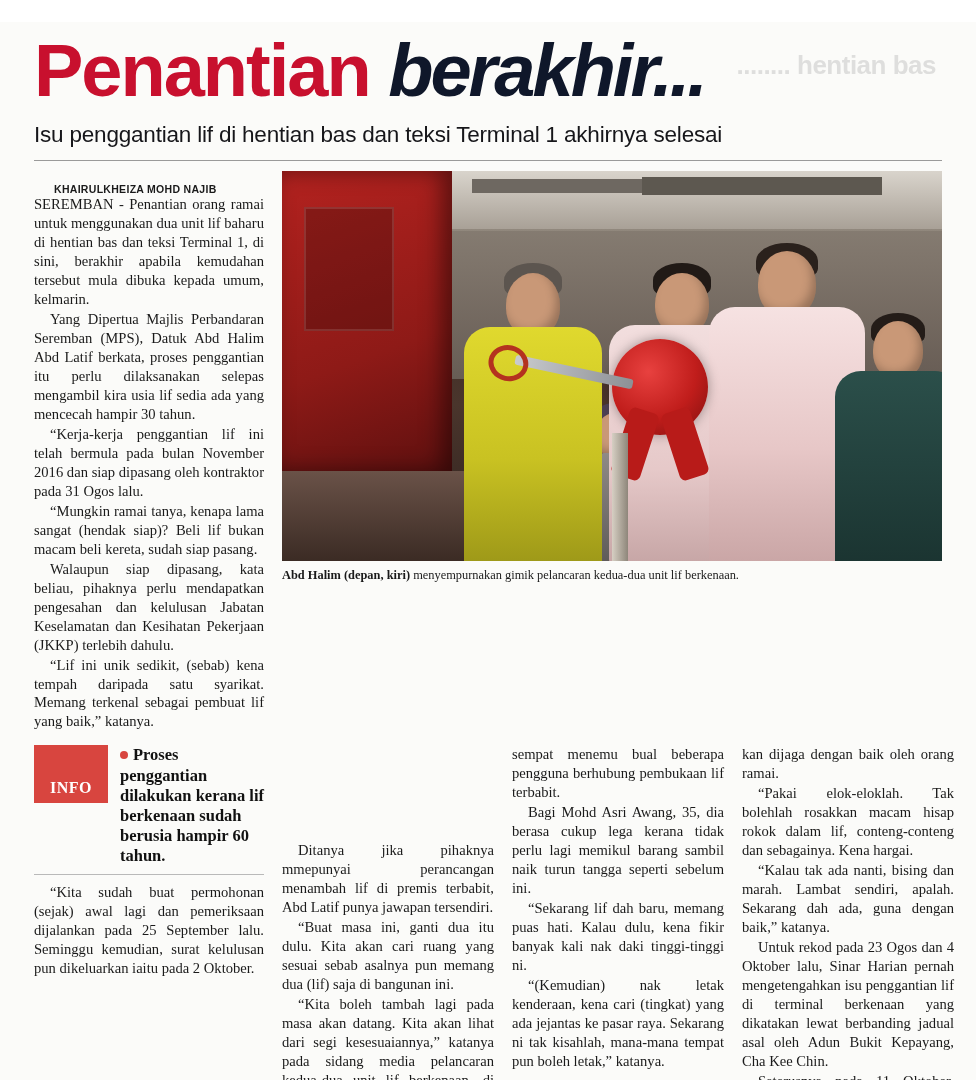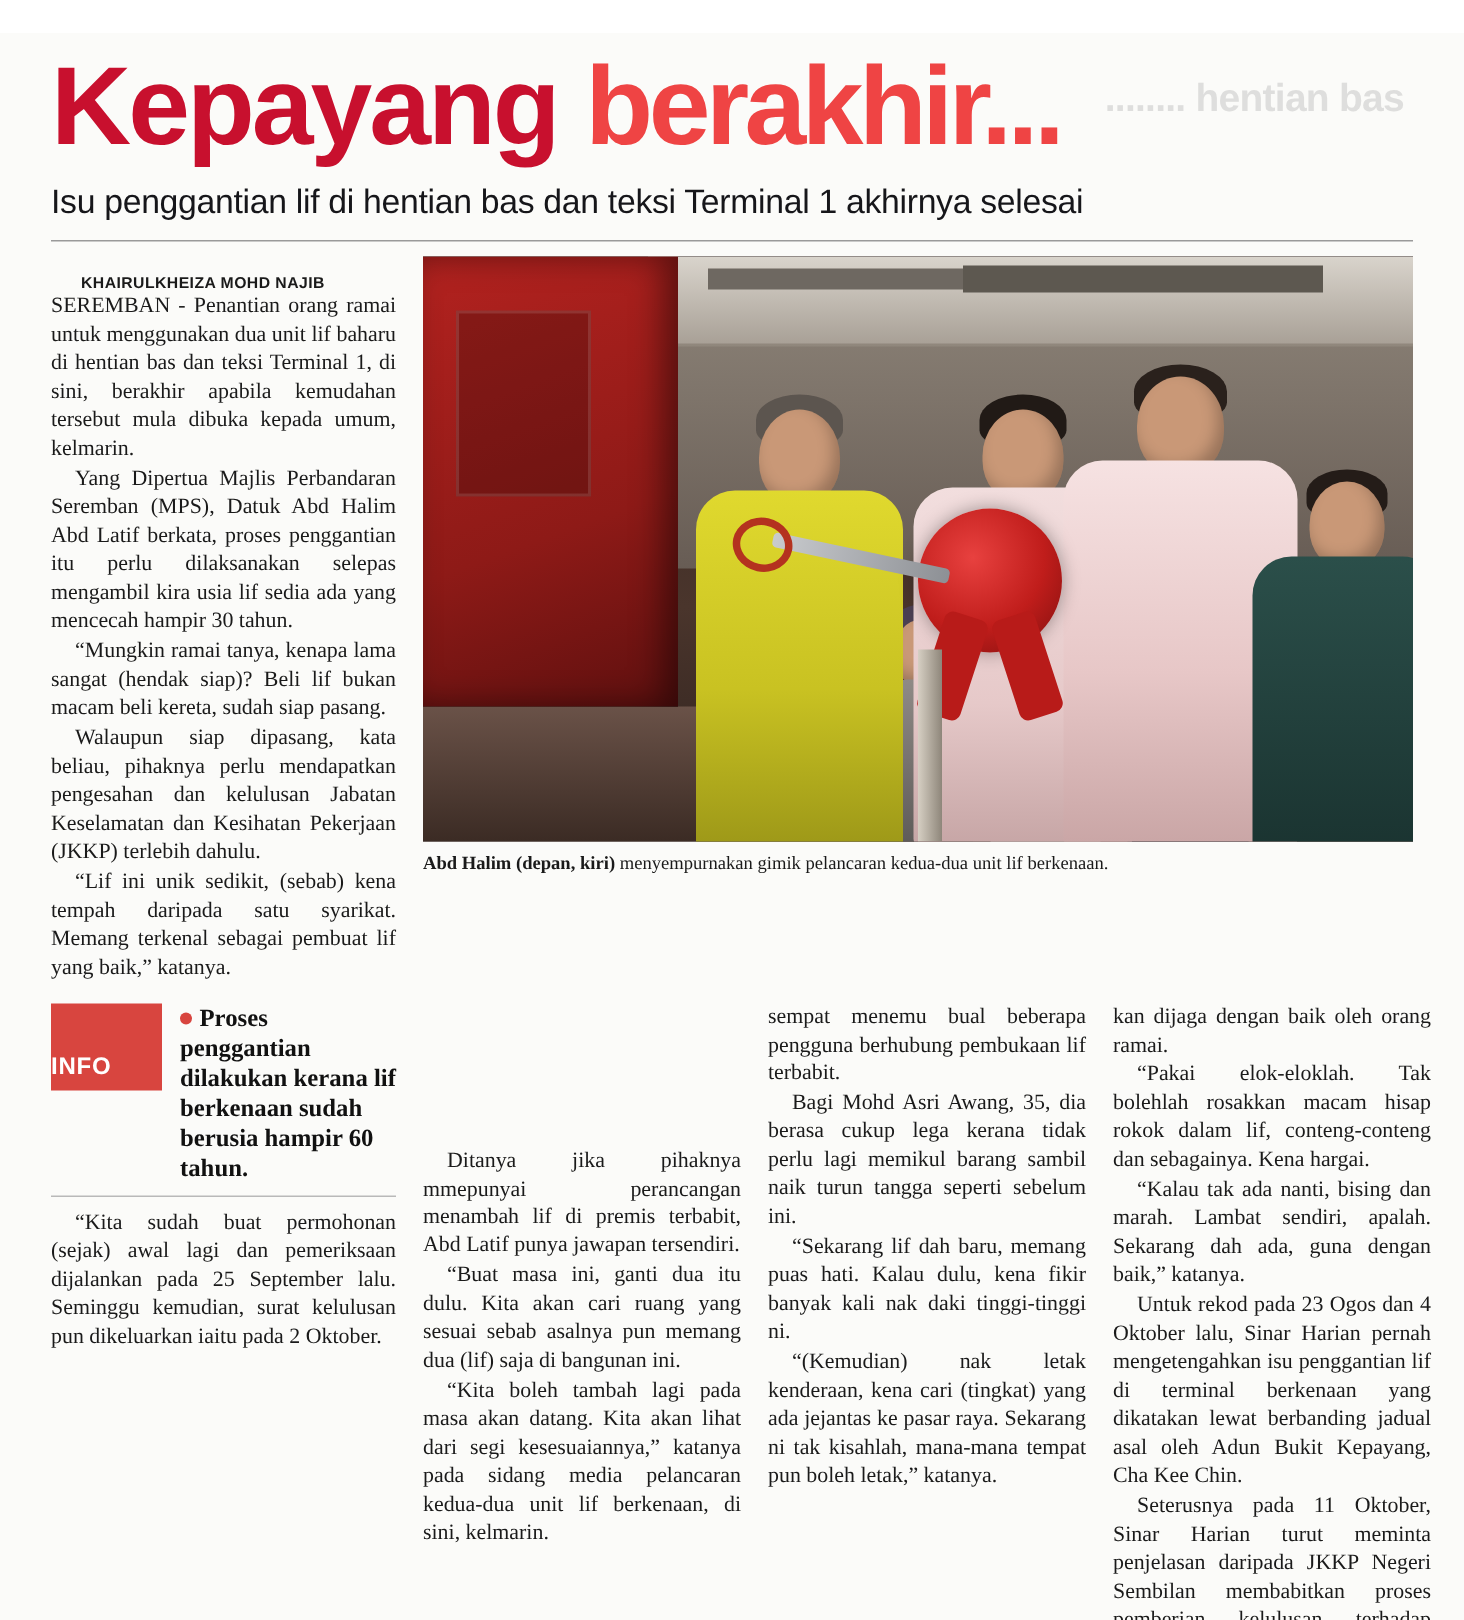--- a/index.html
+++ b/index.html
@@ -31,21 +31,22 @@
     line-height: 0.95;
     letter-spacing: -2px;
     margin: 22px 0 0 0;
     padding-top: 14px;
     white-space: nowrap;
   }
   .headline .red {
     color: #c8102e;
   }
   .headline .black {
-    color: #ef4444;
+    color: #0f172a;
+    font-style: italic;
     letter-spacing: -3px;
   }
   .subheadline {
     font-family: "Liberation Sans", sans-serif;
     font-size: 22.5px;
     color: #16161a;
     margin-top: 16px;
     letter-spacing: -0.2px;
     white-space: nowrap;
   }
@@ -204,22 +205,23 @@
     margin-bottom: 8px;
   }
   .info-tag {
     width: 74px; height: 58px;
     background: #d8453f;
     position: relative;
     flex: 0 0 74px;
   }
   .info-tag span {
     position: absolute; left: 0; right: 0; bottom: 6px;
+    text-align: center;
     color: #fff;
-    font-family: Liberation Sans, sans-serif;
+    font-family: Liberation Serif, serif;
     font-weight: bold;
     font-size: 16px;
     letter-spacing: .5px;
   }
   .info-text {
     font-family: "Liberation Serif", serif;
     font-weight: bold;
     font-size: 16.5px;
     line-height: 1.22;
     color: #111;
@@ -248,35 +250,36 @@
   }
 </style>
 </head>
 <body>
 
 <div class="page">
 
   <div class="ghost">........ hentian bas</div>
 
   <h1 class="headline">
-    <span class="red">Kepayang</span>
+    <span class="red">Penantian</span>
     <span class="black">berakhir...</span>
   </h1>
 
   <div class="subheadline">Isu penggantian lif di hentian bas dan teksi Terminal 1 akhirnya selesai</div>
 
   <div class="rule"></div>
 
   <div class="top-block">
 
     <div class="col-lead">
       <div class="byline">KHAIRULKHEIZA MOHD NAJIB</div>
 
       <p class="body-text first-par">SEREMBAN - Penantian orang ramai untuk menggunakan dua unit lif baharu di hentian bas dan teksi Terminal 1, di sini, berakhir apabila kemudahan tersebut mula dibuka kepada umum, kelmarin.</p>
       <p class="body-text">Yang Dipertua Majlis Perbandaran Seremban (MPS), Datuk Abd Halim Abd Latif berkata, proses penggantian itu perlu dilaksanakan selepas mengambil kira usia lif sedia ada yang mencecah hampir 30 tahun.</p>
+      <p class="body-text">“Kerja-kerja penggantian lif ini telah bermula pada bulan November 2016 dan siap dipasang oleh kontraktor pada 31 Ogos lalu.</p>
       <p class="body-text">“Mungkin ramai tanya, kenapa lama sangat (hendak siap)? Beli lif bukan macam beli kereta, sudah siap pasang.</p>
       <p class="body-text">Walaupun siap dipasang, kata beliau, pihaknya perlu mendapatkan pengesahan dan kelulusan Jabatan Keselamatan dan Kesihatan Pekerjaan (JKKP) terlebih dahulu.</p>
       <p class="body-text">“Lif ini unik sedikit, (sebab) kena tempah daripada satu syarikat. Memang terkenal sebagai pembuat lif yang baik,” katanya.</p>
     </div>
 
     <div class="photo-block">
       <div class="photo">
         <div class="ph-bg"></div>
         <div class="ph-ceiling"></div>
         <div class="ph-wall"></div>

